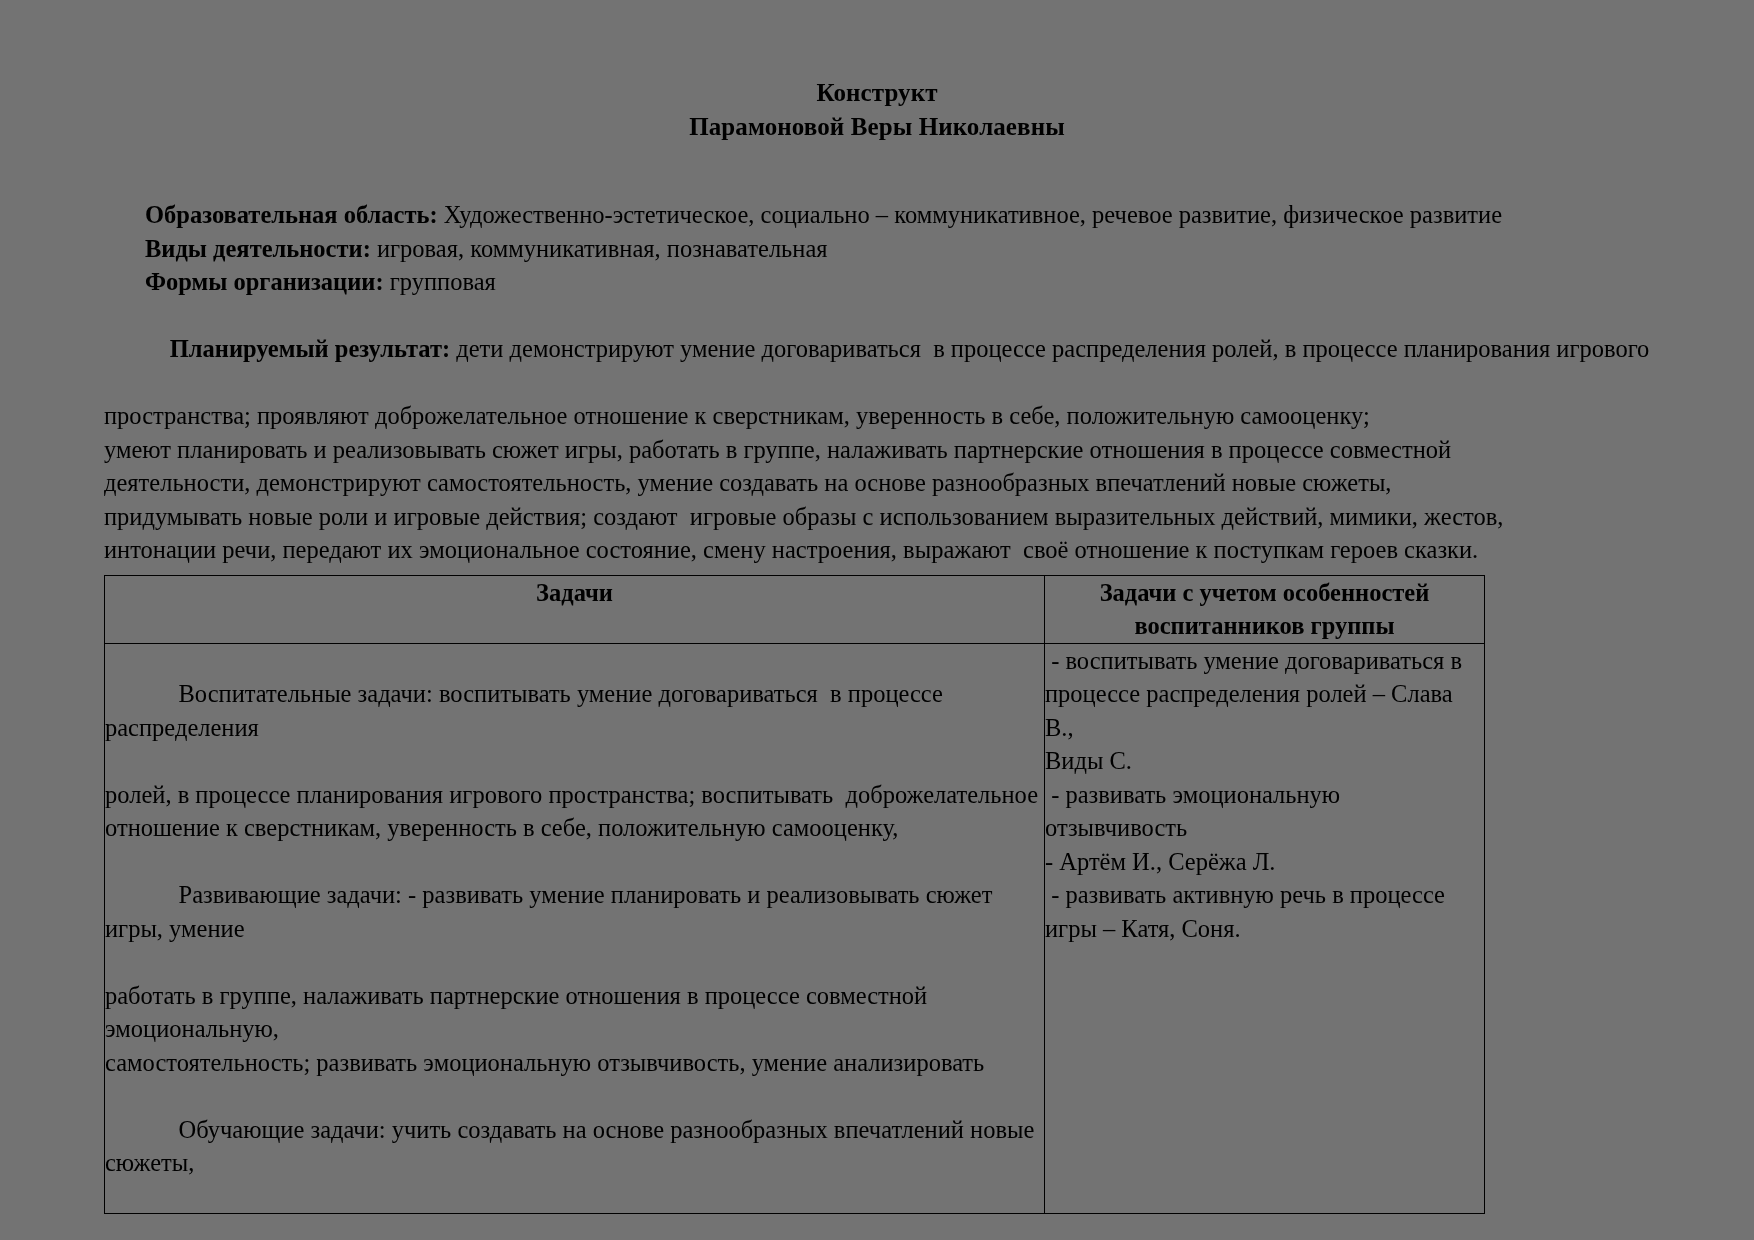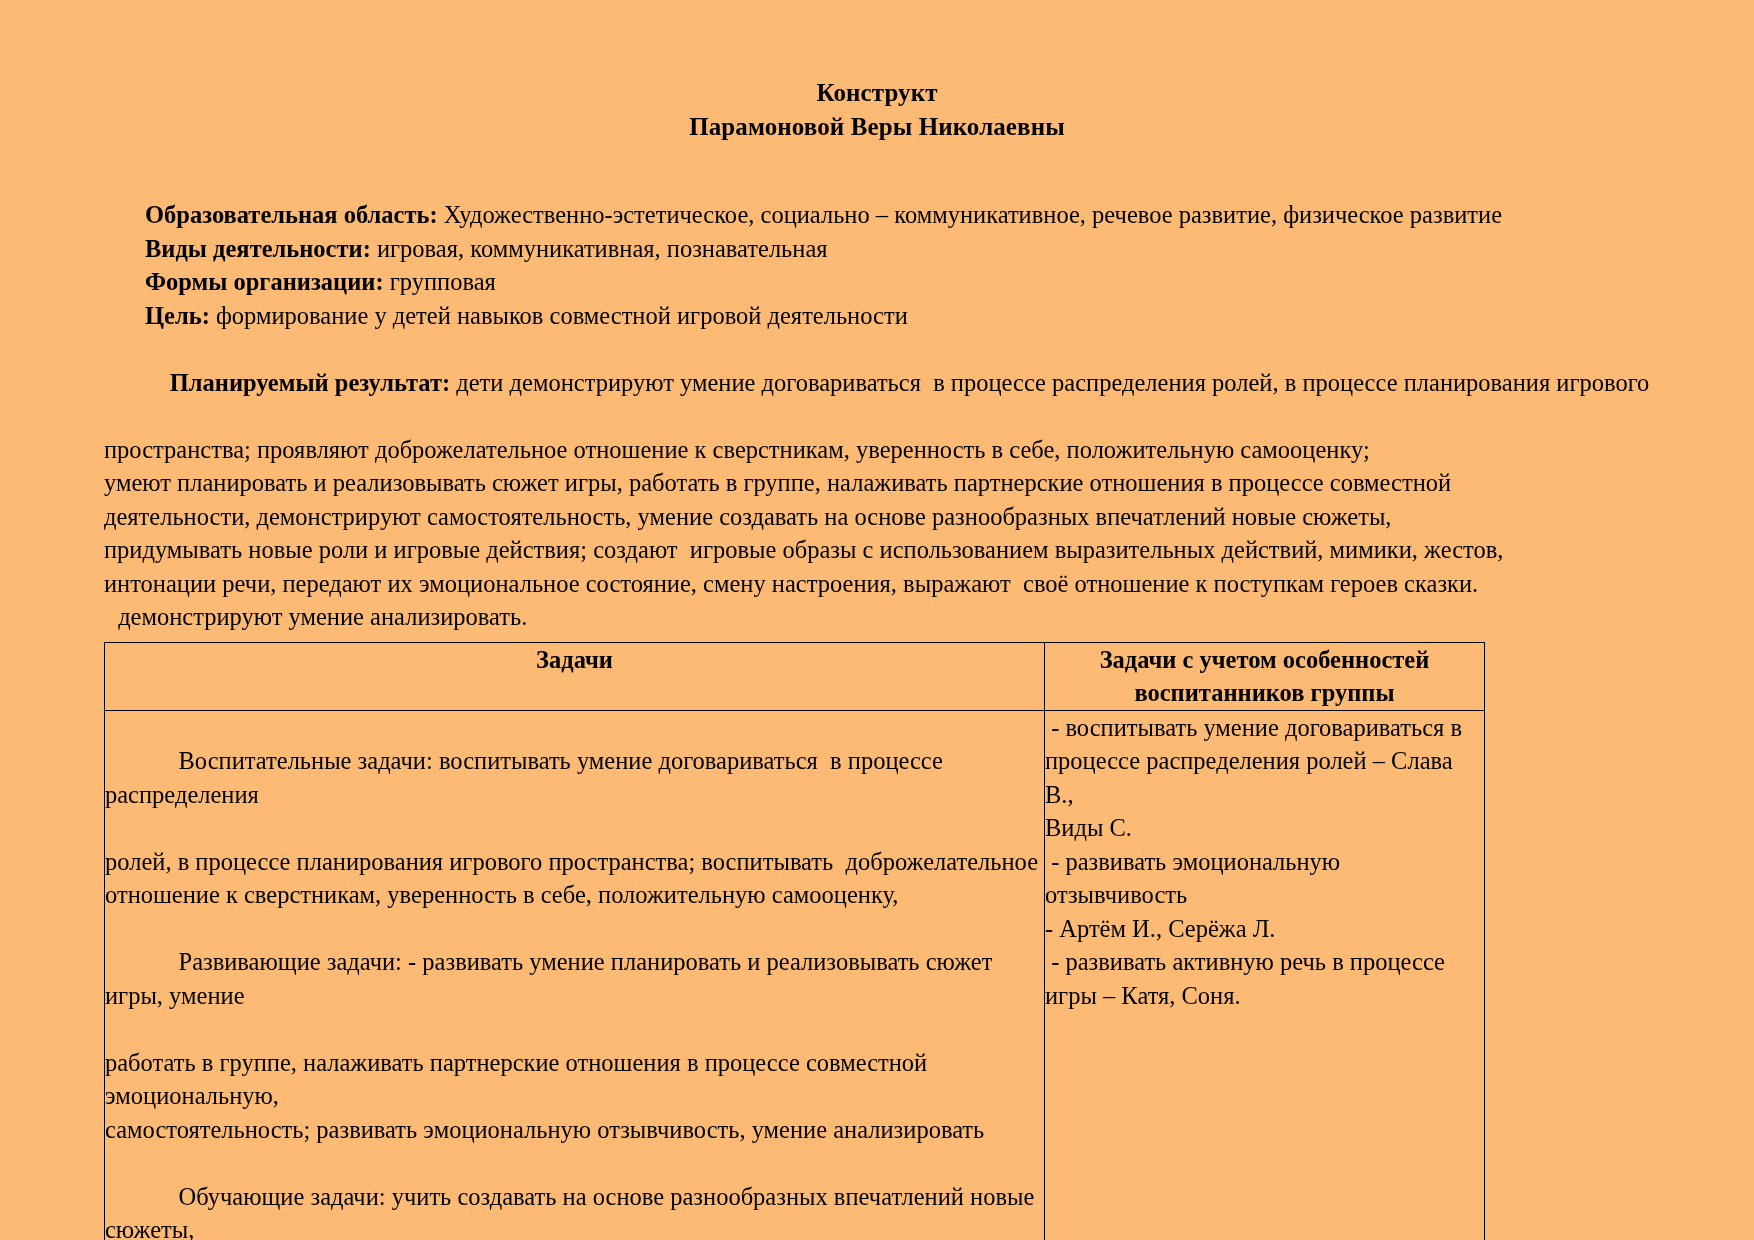--- a/index.html
+++ b/index.html
@@ -14,21 +14,21 @@
     font-family: "Liberation Serif", "DejaVu Serif", serif;
     color: #000000;
     -webkit-font-smoothing: antialiased;
   }
   .page {
     position: relative;
     width: 1754px;
     height: 1240px;
     box-sizing: border-box;
     padding: 76px 104px 12px 104px;
-    background: #fdba74;
+    background: #737373;
   }
 
   
   .title-block {
     text-align: center;
     margin: 0 0 54px 0;
   }
   .title-line {
     font-size: 25px;
     font-weight: bold;
@@ -126,36 +126,32 @@
 
 
     <div class="meta-line">
       <span class="lbl">Виды деятельности:</span><span> игровая, коммуникативная, познавательная</span>
     </div>
 
     <div class="meta-line">
       <span class="lbl">Формы организации:</span><span> групповая</span>
     </div>
 
-    <div class="meta-line">
-      <span class="lbl">Цель:</span><span> формирование у детей навыков совместной игровой деятельности</span>
-    </div>
 
   </div>
 
   <div class="result-block">
     <div class="result-line">
       <span class="lbl">Планируемый результат:</span><span> дети демонстрируют умение договариваться  в процессе распределения ролей, в процессе планирования игрового</span>
     </div>
     <div class="result-line">пространства; проявляют доброжелательное отношение к сверстникам, уверенность в себе, положительную самооценку;</div>
     <div class="result-line">умеют планировать и реализовывать сюжет игры, работать в группе, налаживать партнерские отношения в процессе совместной</div>
     <div class="result-line">деятельности, демонстрируют самостоятельность, умение создавать на основе разнообразных впечатлений новые сюжеты,</div>
     <div class="result-line">придумывать новые роли и игровые действия; создают  игровые образы с использованием выразительных действий, мимики, жестов,</div>
     <div class="result-line">интонации речи, передают их эмоциональное состояние, смену настроения, выражают  своё отношение к поступкам героев сказки.</div>
-    <div class="result-line indent"> демонстрируют умение анализировать.</div>
   </div>
 
   <table class="tasks">
     <colgroup>
       <col class="col-a">
       <col class="col-b">
     </colgroup>
     <thead>
       <tr>
         <th class="col-head left-head">Задачи</th>

